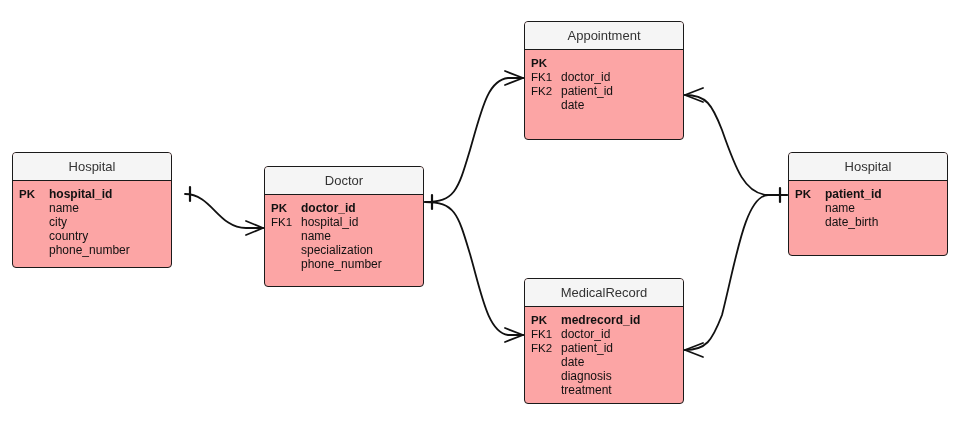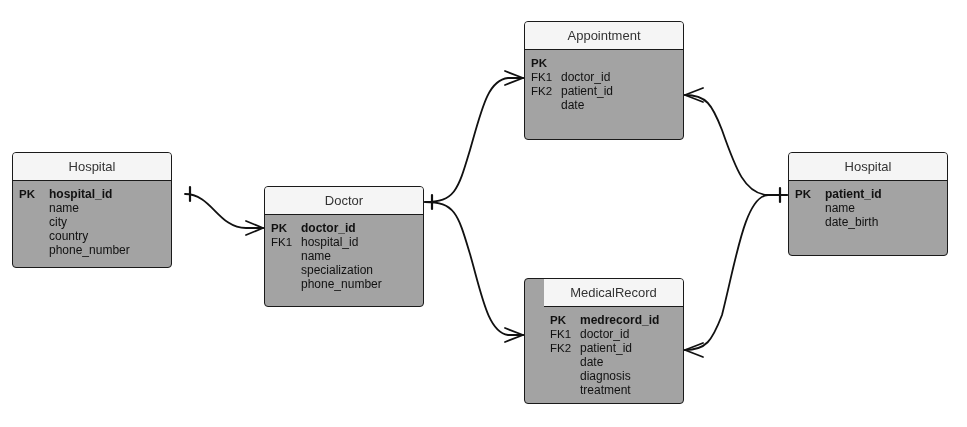--- a/index.html
+++ b/index.html
@@ -20,21 +20,21 @@
     left: 0;
     top: 0;
     width: 967px;
     height: 427px;
   }
   .entity {
     position: absolute;
     box-sizing: border-box;
     border: 1.6px solid #1a1a1a;
     border-radius: 4px;
-    background: #a3a3a3;
+    background: #fca5a5;
     overflow: hidden;
   }
   .entity-title {
     height: 27px;
     line-height: 27px;
     text-align: center;
     background: #f5f5f5;
     border-bottom: 1.4px solid #1a1a1a;
     font-size: 13px;
     color: #333333;
@@ -141,21 +141,21 @@
         <span class="attr-key"></span>
         <span class="attr-name">country</span>
       </div>
       <div class="attr-row">
         <span class="attr-key"></span>
         <span class="attr-name">phone_number</span>
       </div>
     </div>
   </div>
 
-  <div class="entity" style="left:264px; top:166px; width:160px; height:121px;margin-top:20px;">
+  <div class="entity" style="left:264px; top:166px; width:160px; height:121px;">
     <div class="entity-title">Doctor</div>
     <div class="attr-list">
       <div class="attr-row is-pk">
         <span class="attr-key">PK</span>
         <span class="attr-name">doctor_id</span>
       </div>
       <div class="attr-row">
         <span class="attr-key">FK1</span>
         <span class="attr-name">hospital_id</span>
       </div>
@@ -188,21 +188,21 @@
         <span class="attr-key">FK2</span>
         <span class="attr-name">patient_id</span>
       </div>
       <div class="attr-row">
         <span class="attr-key"></span>
         <span class="attr-name">date</span>
       </div>
     </div>
   </div>
 
-  <div class="entity" style="left:524px; top:278px; width:160px; height:126px;padding-left:19px;">
+  <div class="entity" style="left:524px; top:278px; width:160px; height:126px;">
     <div class="entity-title">MedicalRecord</div>
     <div class="attr-list">
       <div class="attr-row is-pk">
         <span class="attr-key">PK</span>
         <span class="attr-name">medrecord_id</span>
       </div>
       <div class="attr-row">
         <span class="attr-key">FK1</span>
         <span class="attr-name">doctor_id</span>
       </div>

